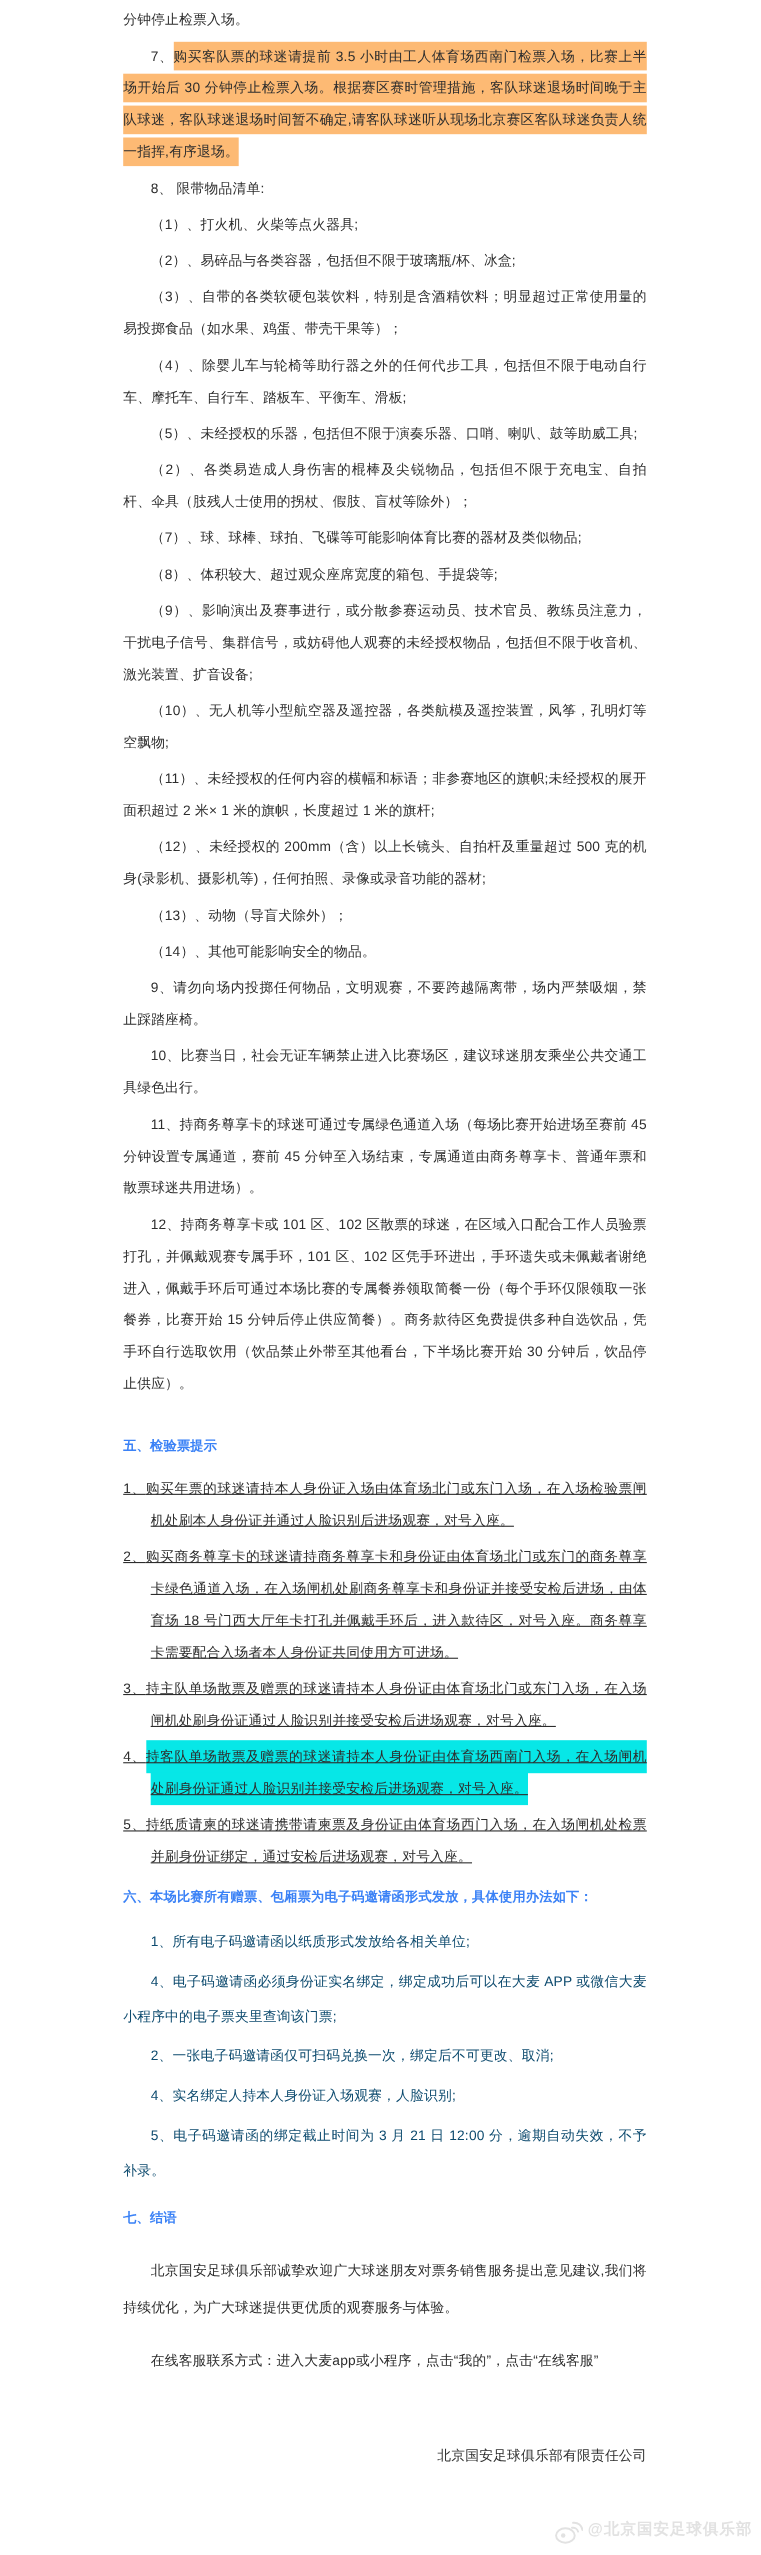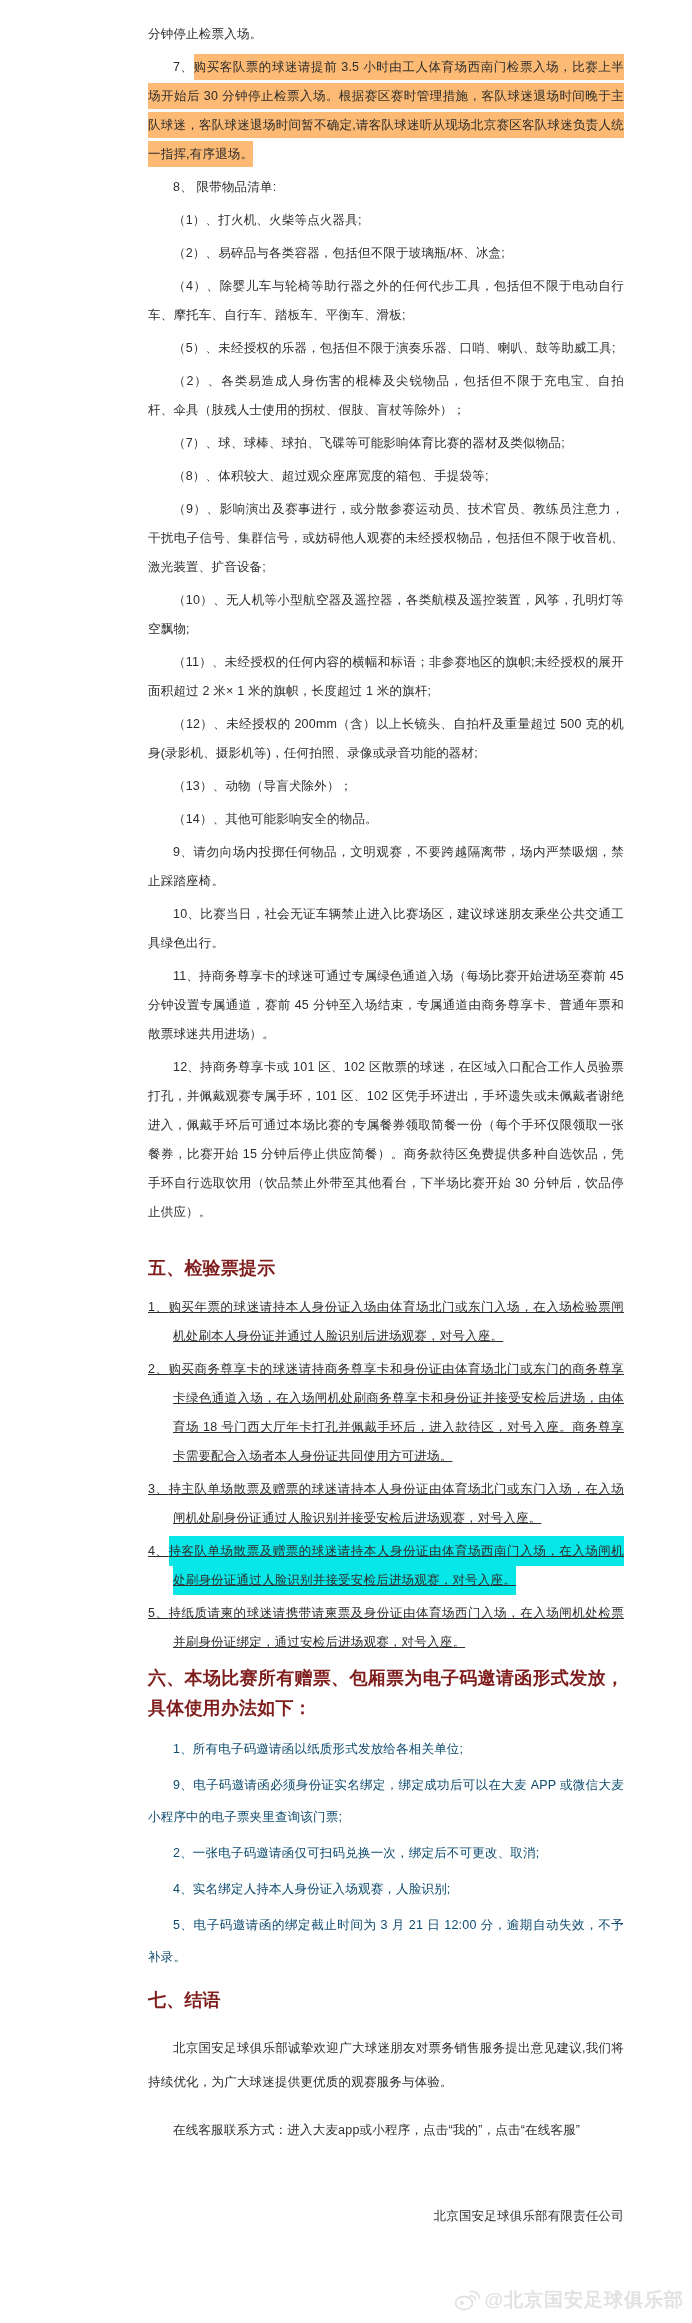--- a/index.html
+++ b/index.html
@@ -4,67 +4,67 @@
 <style>
   html,body{margin:0;padding:0;}
   body{
     width:692px;height:2323px;
     background:#ffffff;
     position:relative;
     overflow:hidden;
     font-family:"Liberation Sans",sans-serif;
   }
   .doc{
-    position:absolute;left:112px;top:20px;width:476px;
+    position:absolute;left:112px;top:4px;width:476px;
     color:#2d2d2d;
     font-size:12.5px;
     text-align:justify;
     letter-spacing:0.2px;
-    margin-left:36px;
   }
   .doc p{margin:0 0 4px 0;line-height:29px;}
   .ind{text-indent:2em;}
-  .hd{font-weight:bold;font-size:18px;color:#7f1d1d;}
+  .hd{font-weight:bold;font-size:12px;color:#3b82f6;}
   .b{font-weight:normal;color:#0c4a6e;}
   .hl{background:#fdba74;padding:6px 0;}
   .hl5{background:#07e7e7;padding:8px 0;}
   
   .h5{line-height:34px;padding-left:2em;text-indent:-2em;margin:0 0 10px 0;text-decoration:underline;}
   .h5-3{margin-bottom:6px;}
   .h5-4{margin-bottom:18px;}
   .h5-5{margin-bottom:0;}
   .hd5{margin:26px 0 10px 0 !important;line-height:30px !important;}
   .hd6{margin:6px 0 10px 0 !important;line-height:30px !important;}
   .s6i{line-height:32px !important;margin:0 0 4px 0 !important;}
   .s6i-last{margin-bottom:0 !important;}
   .hd7{margin:12px 0 16px 0 !important;line-height:30px !important;}
   .close1{line-height:34px !important;margin-bottom:14px !important;}
   .close2{line-height:34px !important;margin-bottom:0 !important;}
   .signature{margin-top:52px !important;line-height:34px !important;text-align:right;}
   .watermark{
     position:absolute;right:8px;bottom:10px;
-    display:flex;align-items:center;gap:4px;
-    color:#e2e2e2;font-size:19px;font-weight:bold;
+    display:flex;align-items:flex-start;gap:4px;
+    color:#e2e2e2;font-size:14px;font-weight:bold;
     letter-spacing:1px;
   }
   .watermark svg{display:block;}
 </style>
 </head>
 <body>
 
 <div class="doc">
 
   <p>分钟停止检票入场。</p>
 
   <p class="ind"><span>7、</span><span class="hl">购买客队票的球迷请提前 3.5 小时由工人体育场西南门检票入场，比赛上半场开始后 30 分钟停止检票入场。根据赛区赛时管理措施，客队球迷退场时间晚于主队球迷，客队球迷退场时间暂不确定,请客队球迷听从现场北京赛区客队球迷负责人统一指挥,有序退场。</span></p>
 
   <p class="ind">8、 限带物品清单:</p>
 
   <p class="ind">（1）、打火机、火柴等点火器具;</p>
   <p class="ind">（2）、易碎品与各类容器，包括但不限于玻璃瓶/杯、冰盒;</p>
+  <p class="ind">（3）、自带的各类软硬包装饮料，特别是含酒精饮料；明显超过正常使用量的易投掷食品（如水果、鸡蛋、带壳干果等）；</p>
   <p class="ind">（4）、除婴儿车与轮椅等助行器之外的任何代步工具，包括但不限于电动自行车、摩托车、自行车、踏板车、平衡车、滑板;</p>
   <p class="ind">（5）、未经授权的乐器，包括但不限于演奏乐器、口哨、喇叭、鼓等助威工具;</p>
   <p class="ind">（2）、各类易造成人身伤害的棍棒及尖锐物品，包括但不限于充电宝、自拍杆、伞具（肢残人士使用的拐杖、假肢、盲杖等除外）；</p>
   <p class="ind">（7）、球、球棒、球拍、飞碟等可能影响体育比赛的器材及类似物品;</p>
   <p class="ind">（8）、体积较大、超过观众座席宽度的箱包、手提袋等;</p>
   <p class="ind">（9）、影响演出及赛事进行，或分散参赛运动员、技术官员、教练员注意力，干扰电子信号、集群信号，或妨碍他人观赛的未经授权物品，包括但不限于收音机、激光装置、扩音设备;</p>
   <p class="ind">（10）、无人机等小型航空器及遥控器，各类航模及遥控装置，风筝，孔明灯等空飘物;</p>
   <p class="ind">（11）、未经授权的任何内容的横幅和标语；非参赛地区的旗帜;未经授权的展开面积超过 2 米× 1 米的旗帜，长度超过 1 米的旗杆;</p>
   <p class="ind">（12）、未经授权的 200mm（含）以上长镜头、自拍杆及重量超过 500 克的机身(录影机、摄影机等)，任何拍照、录像或录音功能的器材;</p>
   <p class="ind">（13）、动物（导盲犬除外）；</p>
@@ -79,21 +79,21 @@
 
   <p class="h5"><span>1、</span><span>购买年票的球迷请持本人身份证入场由体育场北门或东门入场，在入场检验票闸机处刷本人身份证并通过人脸识别后进场观赛，对号入座。</span></p>
   <p class="h5"><span>2、</span><span>购买商务尊享卡的球迷请持商务尊享卡和身份证由体育场北门或东门的商务尊享卡绿色通道入场，在入场闸机处刷商务尊享卡和身份证并接受安检后进场，由体育场 18 号门西大厅年卡打孔并佩戴手环后，进入款待区，对号入座。商务尊享卡需要配合入场者本人身份证共同使用方可进场。</span></p>
   <p class="h5 h5-3"><span>3、</span><span>持主队单场散票及赠票的球迷请持本人身份证由体育场北门或东门入场，在入场闸机处刷身份证通过人脸识别并接受安检后进场观赛，对号入座。</span></p>
   <p class="h5 h5-4"><span>4、</span><span class="hl5">持客队单场散票及赠票的球迷请持本人身份证由体育场西南门入场，在入场闸机处刷身份证通过人脸识别并接受安检后进场观赛，对号入座。</span></p>
   <p class="h5 h5-5"><span>5、</span><span>持纸质请柬的球迷请携带请柬票及身份证由体育场西门入场，在入场闸机处检票并刷身份证绑定，通过安检后进场观赛，对号入座。</span></p>
 
   <p class="hd hd6">六、本场比赛所有赠票、包厢票为电子码邀请函形式发放，具体使用办法如下：</p>
 
   <p class="ind b s6i">1、所有电子码邀请函以纸质形式发放给各相关单位;</p>
-  <p class="ind b s6i">9、电子码邀请函必须身份证实名绑定，绑定成功后可以在大麦 APP 或微信大麦小程序中的电子票夹里查询该门票;</p>
+  <p class="ind b s6i">4、电子码邀请函必须身份证实名绑定，绑定成功后可以在大麦 APP 或微信大麦小程序中的电子票夹里查询该门票;</p>
   <p class="ind b s6i">2、一张电子码邀请函仅可扫码兑换一次，绑定后不可更改、取消;</p>
   <p class="ind b s6i">4、实名绑定人持本人身份证入场观赛，人脸识别;</p>
   <p class="ind b s6i s6i-last">5、电子码邀请函的绑定截止时间为 3 月 21 日 12:00 分，逾期自动失效，不予补录。</p>
 
   <p class="hd hd7">七、结语</p>
 
   <p class="ind close1">北京国安足球俱乐部诚挚欢迎广大球迷朋友对票务销售服务提出意见建议,我们将持续优化，为广大球迷提供更优质的观赛服务与体验。</p>
   <p class="ind close2">在线客服联系方式：进入大麦app或小程序，点击“我的”，点击“在线客服”</p>
 
   <p class="signature">北京国安足球俱乐部有限责任公司</p>

